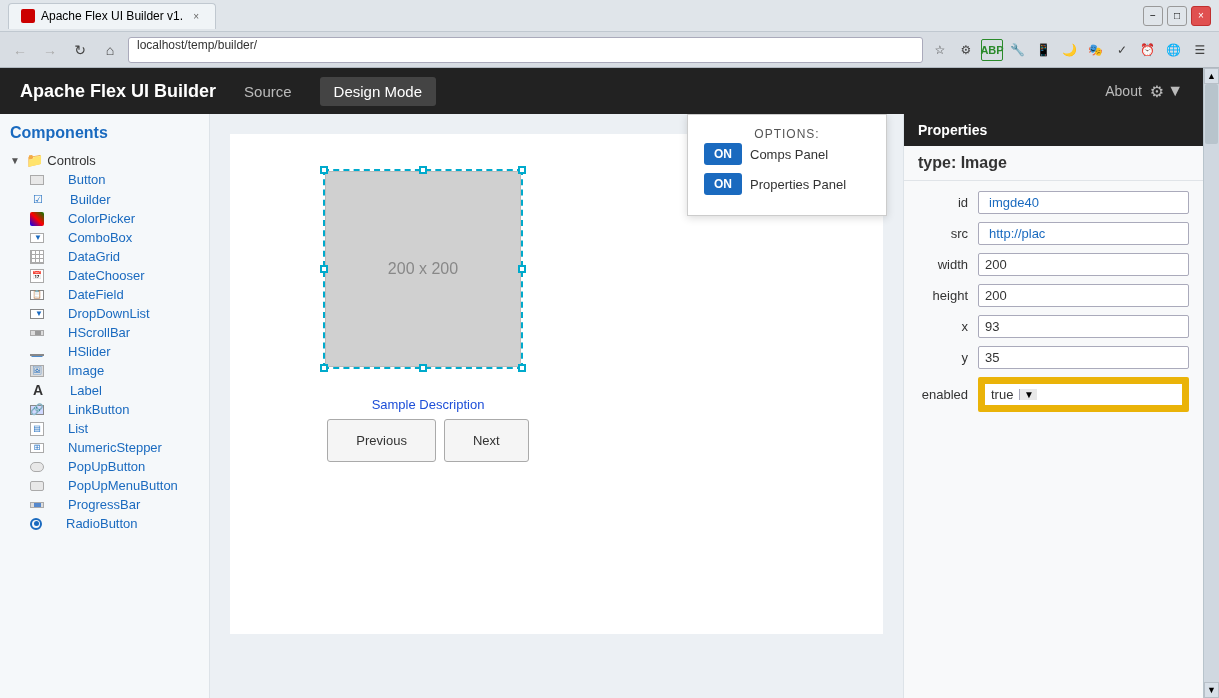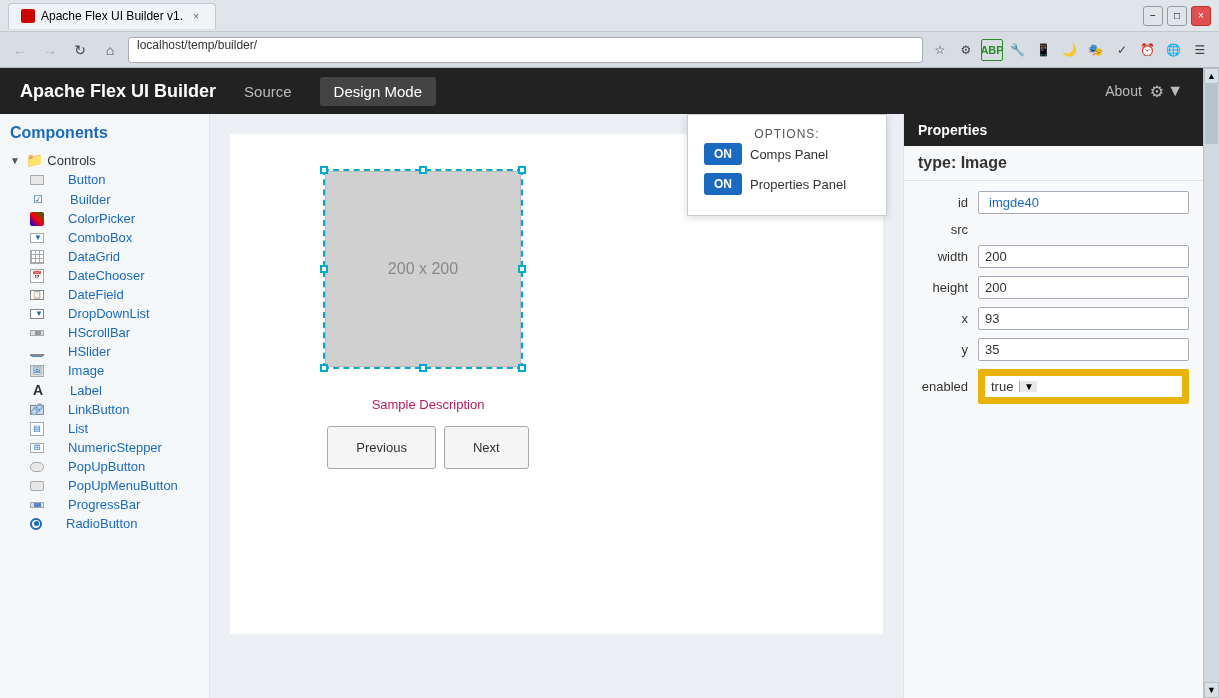--- a/index.html
+++ b/index.html
@@ -64,21 +64,21 @@
     .image-placeholder { width: 100%; height: 100%; background: #d0d0d0; display: flex; align-items: center; justify-content: center; color: #888; font-size: 16px; border: 1px solid #bbb; }
     .selection-handle { position: absolute; width: 8px; height: 8px; background: white; border: 2px solid #00aacc; }
     .handle-tl { top: -5px; left: -5px; cursor: nw-resize; }
     .handle-tc { top: -5px; left: calc(50% - 4px); cursor: n-resize; }
     .handle-tr { top: -5px; right: -5px; cursor: ne-resize; }
     .handle-ml { top: calc(50% - 4px); left: -5px; cursor: w-resize; }
     .handle-mr { top: calc(50% - 4px); right: -5px; cursor: e-resize; }
     .handle-bl { bottom: -5px; left: -5px; cursor: sw-resize; }
     .handle-bc { bottom: -5px; left: calc(50% - 4px); cursor: s-resize; }
     .handle-br { bottom: -5px; right: -5px; cursor: se-resize; }
-    .widget-desc { text-align: center; color: #be185d; font-size: 13px; margin-top: 8px; margin-bottom: 14px; }
+    .widget-desc { text-align: center; color: #1d4ed8; font-size: 13px; margin-top: 8px; margin-bottom: 7px; }
     .widget-buttons { display: flex; gap: 8px; justify-content: center; }
     .widget-btn { padding: 13px 28px; border: 1px solid #aaa; background: #f5f5f5; border-radius: 3px; cursor: pointer; font-size: 13px; color: #333; }
 
     
     .options-panel { position: absolute; top: 0; right: 16px; background: white; border: 1px solid #ccc; box-shadow: 0 2px 8px rgba(0,0,0,0.15); padding: 12px 16px; min-width: 200px; z-index: 100; }
     .options-title { color: #555; font-size: 12px; text-align: center; margin-bottom: 2px; letter-spacing: 1px; }
     .option-row { display: flex; align-items: center; gap: 8px; margin-bottom: 8px; }
     .toggle-btn { background: #1a6abf; color: white; border: none; padding: 4px 10px; border-radius: 3px; cursor: pointer; font-size: 12px; font-weight: bold; min-width: 36px; }
     .option-label { font-size: 13px; color: #333; }
 
@@ -293,20 +293,21 @@
         <div class="properties-panel">
           <div class="properties-header">Properties</div>
           <div class="properties-type">type: Image</div>
           <div class="properties-body">
             <div class="prop-row">
               <span class="prop-label">id</span>
               <span class="prop-value">imgde40</span>
             </div>
             <div class="prop-row">
               <span class="prop-label">src</span>
+              <span class="prop-value">http://plac</span>
             </div>
             <div class="prop-row">
               <span class="prop-label">width</span>
               <span class="prop-value-plain">200</span>
             </div>
             <div class="prop-row">
               <span class="prop-label">height</span>
               <span class="prop-value-plain">200</span>
             </div>
             <div class="prop-row">

